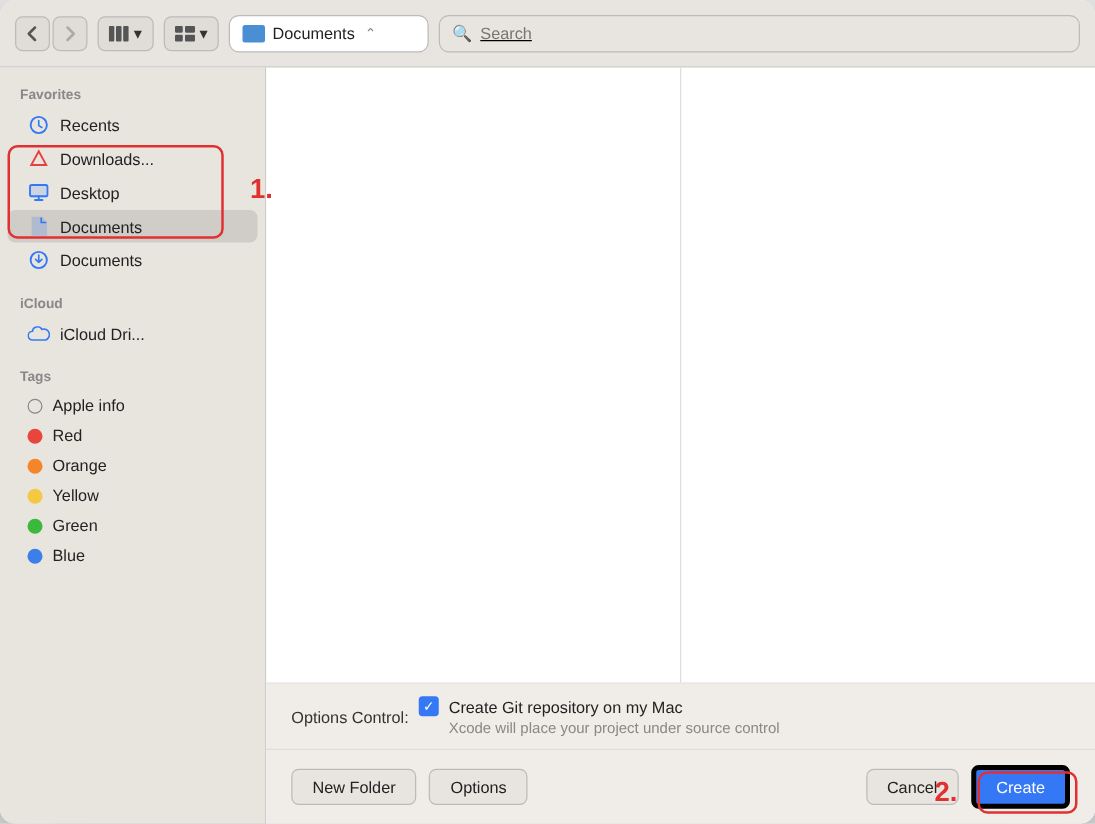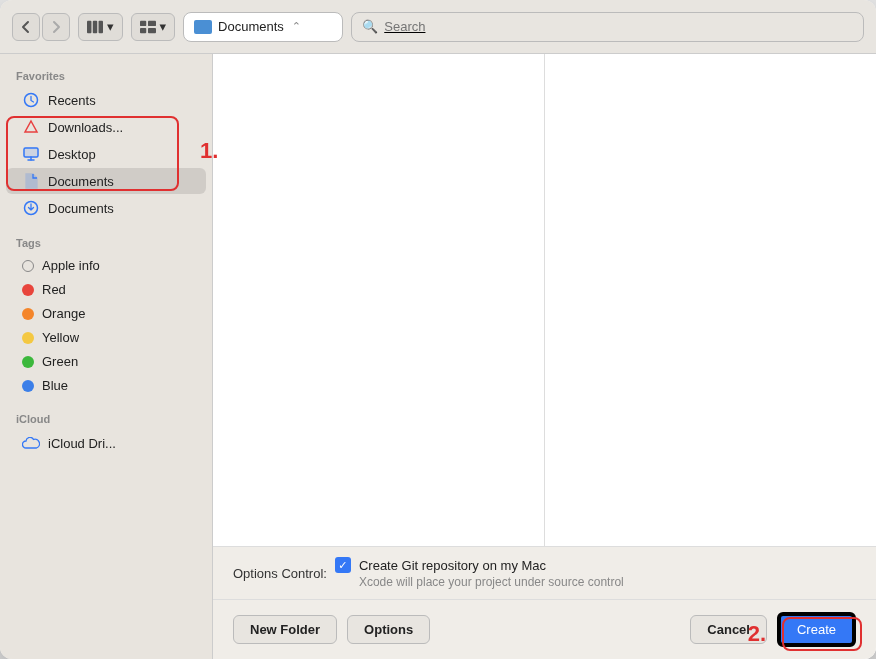--- a/index.html
+++ b/index.html
@@ -253,21 +253,21 @@
       flex-shrink: 0;
     }
     .btn {
       padding: 6px 16px;
       border-radius: 6px;
       font-size: 13px;
       cursor: pointer;
       border: 1px solid #bbb;
       background: #e8e5e0;
       color: #222;
-      font-weight: 700;
+      font-weight: 400;
     }
     .btn-primary {
       background: #3478f6;
       color: white;
       border: 4px solid #000000;
       font-weight: 400;
     }
     .spacer { flex: 1; }
     
     .annotation {
@@ -407,56 +407,56 @@
           <div class="sidebar-icon">
             <svg width="16" height="16" viewBox="0 0 16 16" fill="none">
               <circle cx="8" cy="8" r="6.5" stroke="#3478f6" stroke-width="1.5"></circle>
               <path d="M8 4V10M5.5 7.5L8 10L10.5 7.5" stroke="#3478f6" stroke-width="1.3" stroke-linecap="round" stroke-linejoin="round"></path>
             </svg>
           </div>
           <span class="sidebar-item-label">Documents</span>
         </div>
 
         <div style="margin-top: 10px;">
-          <div class="sidebar-section-label">Tags</div>
-          <div class="sidebar-item">
-            <div class="tag-dot none"></div>
-            <span class="sidebar-item-label">Apple info</span>
-          </div>
-          <div class="sidebar-item">
-            <div class="tag-dot red"></div>
-            <span class="sidebar-item-label">Red</span>
-          </div>
-          <div class="sidebar-item">
-            <div class="tag-dot orange"></div>
-            <span class="sidebar-item-label">Orange</span>
-          </div>
-          <div class="sidebar-item">
-            <div class="tag-dot yellow"></div>
-            <span class="sidebar-item-label">Yellow</span>
-          </div>
-          <div class="sidebar-item">
-            <div class="tag-dot green"></div>
-            <span class="sidebar-item-label">Green</span>
-          </div>
-          <div class="sidebar-item">
-            <div class="tag-dot blue"></div>
-            <span class="sidebar-item-label">Blue</span>
-          </div>
-        </div>
-
-        <div style="margin-top: 10px;">
           <div class="sidebar-section-label">iCloud</div>
           <div class="sidebar-item">
             <div class="sidebar-icon">
               <svg width="18" height="12" viewBox="0 0 18 12" fill="none">
                 <path d="M14.5 11H4A3.5 3.5 0 014 4a4 4 0 017.5-1.5A3 3 0 0114.5 11z" stroke="#3478f6" stroke-width="1.3" fill="none"></path>
               </svg>
             </div>
             <span class="sidebar-item-label">iCloud Dri...</span>
+          </div>
+        </div>
+
+        <div style="margin-top: 10px;">
+          <div class="sidebar-section-label">Tags</div>
+          <div class="sidebar-item">
+            <div class="tag-dot none"></div>
+            <span class="sidebar-item-label">Apple info</span>
+          </div>
+          <div class="sidebar-item">
+            <div class="tag-dot red"></div>
+            <span class="sidebar-item-label">Red</span>
+          </div>
+          <div class="sidebar-item">
+            <div class="tag-dot orange"></div>
+            <span class="sidebar-item-label">Orange</span>
+          </div>
+          <div class="sidebar-item">
+            <div class="tag-dot yellow"></div>
+            <span class="sidebar-item-label">Yellow</span>
+          </div>
+          <div class="sidebar-item">
+            <div class="tag-dot green"></div>
+            <span class="sidebar-item-label">Green</span>
+          </div>
+          <div class="sidebar-item">
+            <div class="tag-dot blue"></div>
+            <span class="sidebar-item-label">Blue</span>
           </div>
         </div>
       </div>
 
       <div class="file-area">
         <div class="file-browser">
           <div class="file-column"></div>
           <div class="file-column"></div>
         </div>
 

